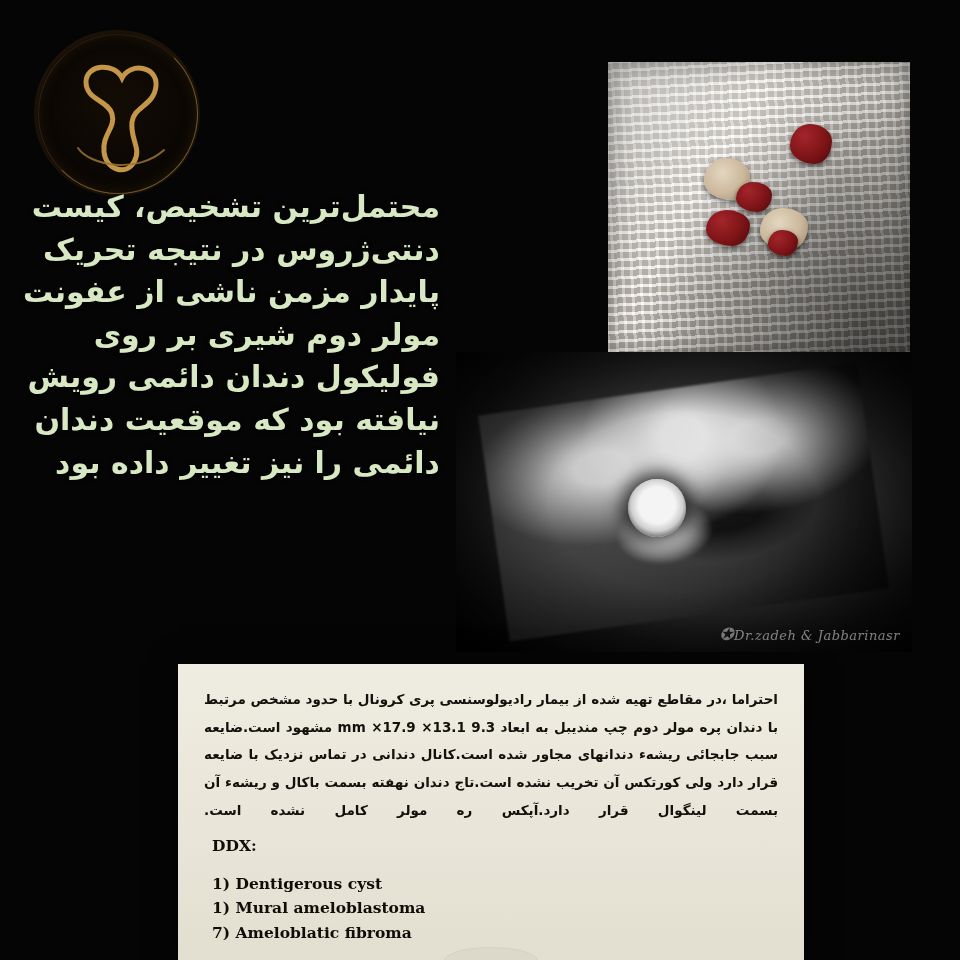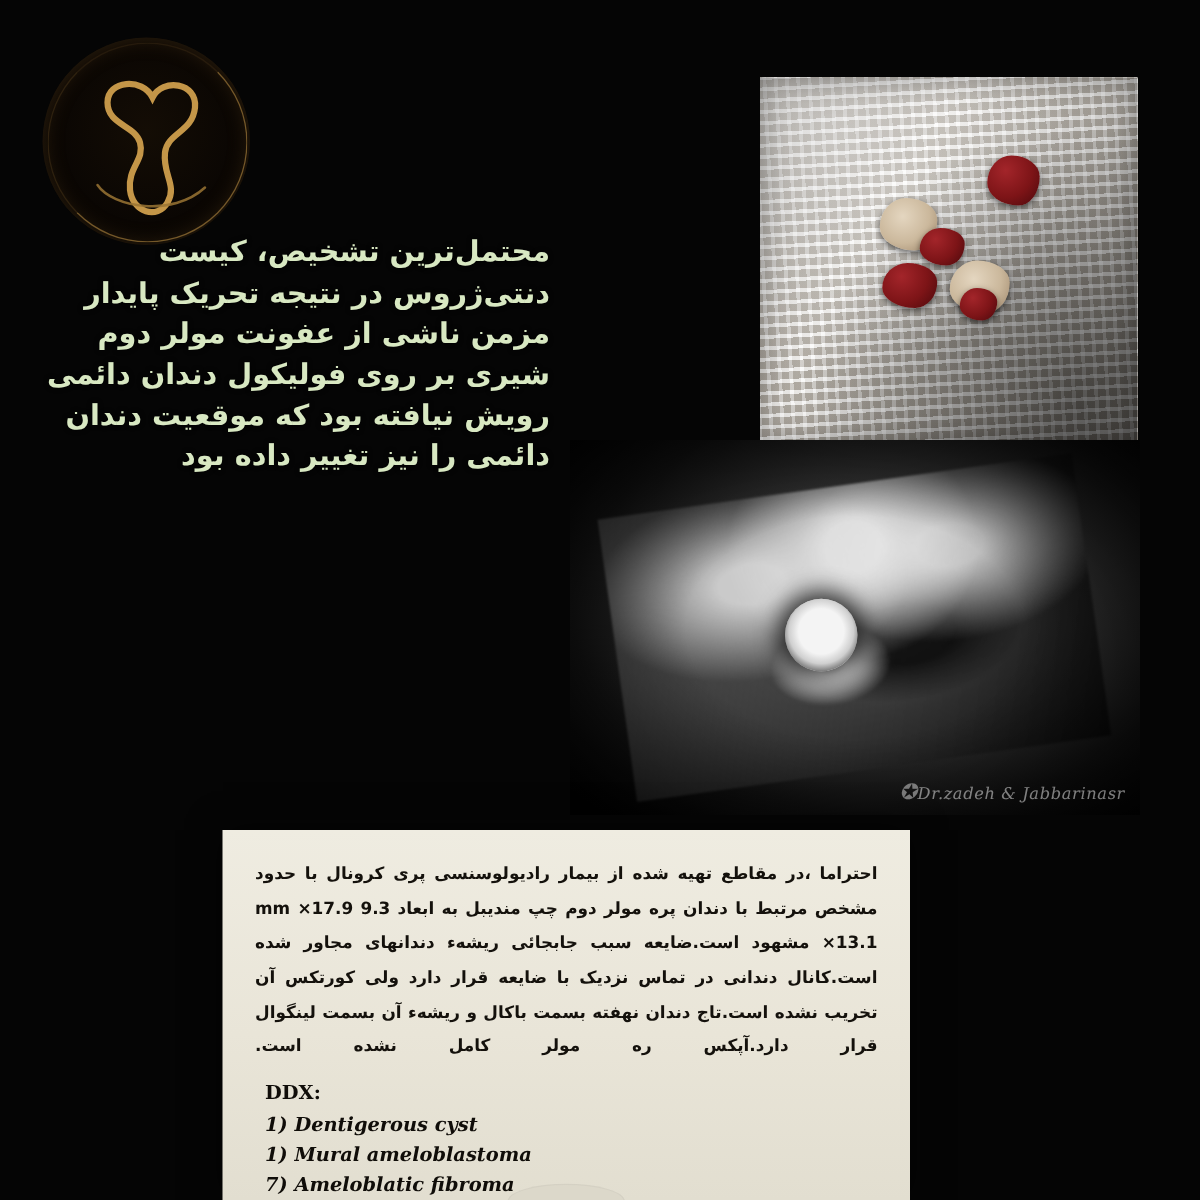--- a/index.html
+++ b/index.html
@@ -41,21 +41,21 @@
   
   .headline {
     position: absolute;
     right: 520px;
     left: 18px;
     top: 186px;
     text-align: right;
     direction: rtl;
     color: #d8e8c2;
     font-family: "DejaVu Sans", sans-serif;
-    font-size: 23px;
+    font-size: 30px;
     line-height: 1.42;
     font-weight: 700;
     letter-spacing: 0px;
     text-shadow: 0 0 4px rgba(0,0,0,0.9);
   }
 
   
   .photo-specimen {
     position: absolute;
     left: 608px;
@@ -158,21 +158,21 @@
     margin-left: 4px;
     color: rgba(225,225,225,0.5);
     font-size: 17px;
   }
 
   
   .report {
     position: absolute;
     left: 178px;
     top: 664px;
-    width: 550px;
+    width: 626px;
     height: 296px;
     background: linear-gradient(180deg, #efece1 0%, #e9e5d8 55%, #e2ded0 100%);
     box-shadow: 0 0 26px rgba(0,0,0,0.6);
     overflow: hidden;
   }
   .report-body {
     direction: rtl;
     text-align: justify;
     text-align-last: justify;
     padding: 22px 26px 4px 26px;
@@ -185,22 +185,22 @@
   .ddx {
     direction: ltr;
     text-align: left;
     padding: 6px 26px 0 34px;
     color: #100d09;
     font-family: "DejaVu Serif", serif;
     font-size: 15.5px;
     font-weight: 700;
     line-height: 1.58;
   }
-  .ddx-title { margin-bottom: 1px; }
-  .ddx-item { white-space: nowrap; font-style: italic; }
+  .ddx-title { margin-bottom: 13px; }
+  .ddx-item { white-space: nowrap; }
   .report-notch {
     position: absolute;
     left: 50%;
     bottom: -14px;
     margin-left: -46px;
     width: 92px;
     height: 26px;
     border-radius: 50%;
     background: #dcd8ca;
     box-shadow: 0 0 0 1px rgba(0,0,0,0.06);

